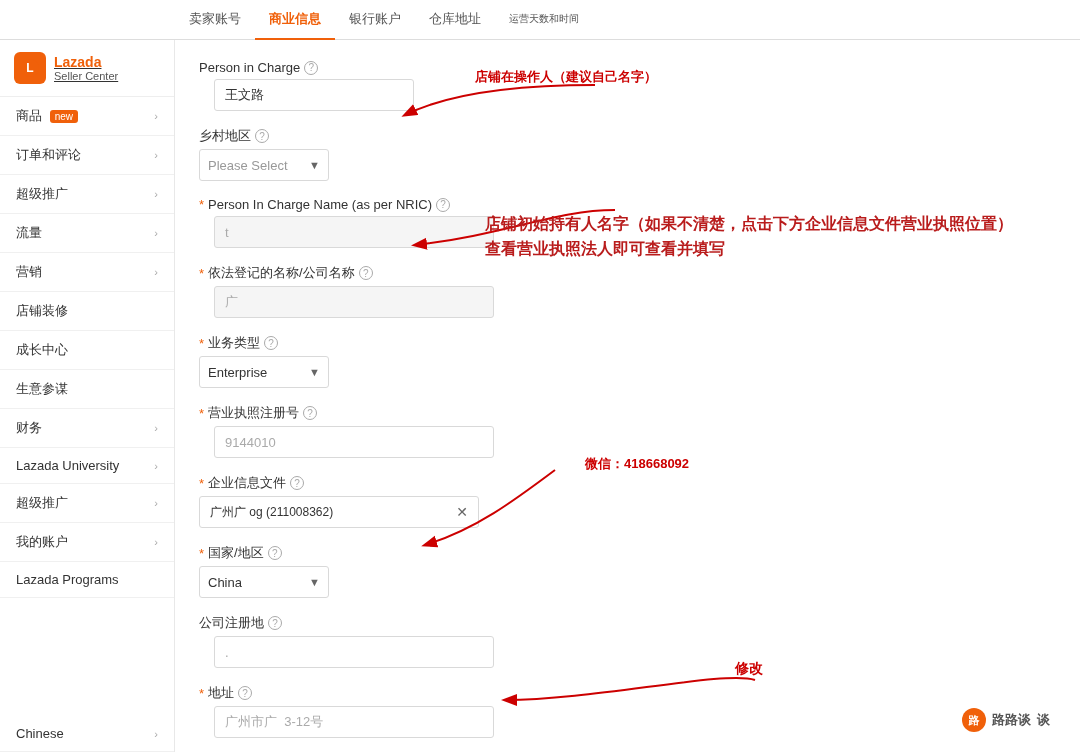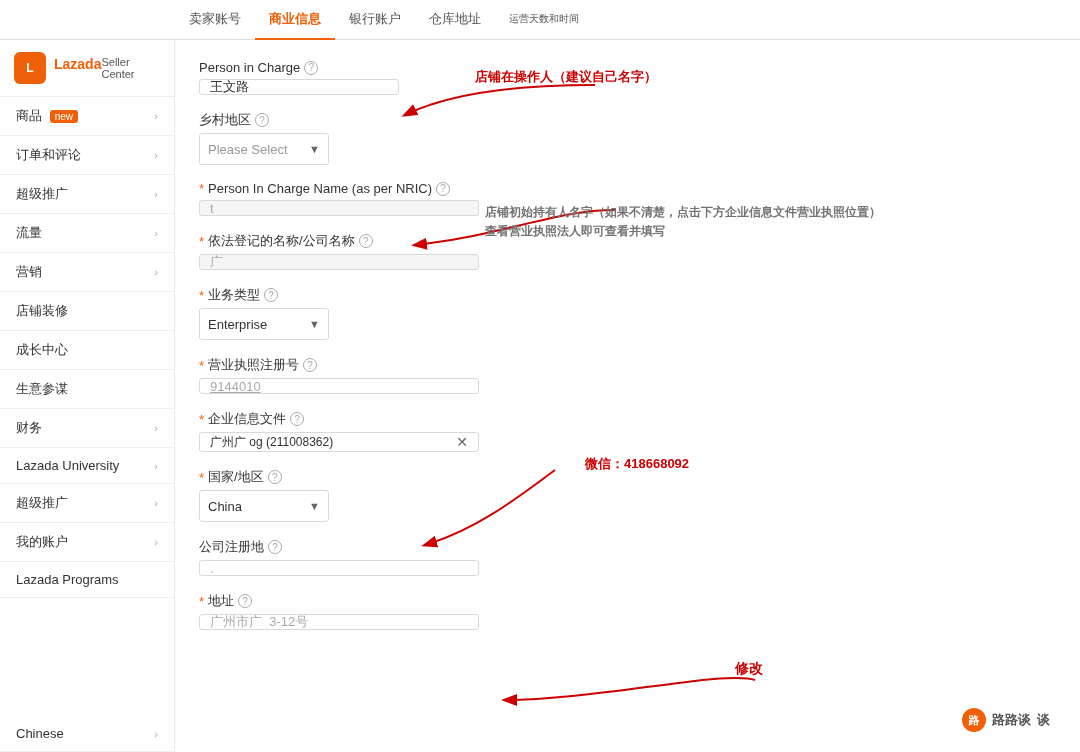--- a/index.html
+++ b/index.html
@@ -36,21 +36,22 @@
       align-items: center;
       justify-content: center;
       color: white;
       font-weight: bold;
       font-size: 14px;
       margin-right: 8px;
       flex-shrink: 0;
     }
     .sidebar-logo-text {
       display: flex;
-      flex-direction: row;
+      flex-direction: column;
+      text-decoration: underline;
     }
     .sidebar-logo-text .lazada { color: #f0600a; font-size: 14px; font-weight: bold; }
     .sidebar-logo-text .seller-center { color: #555; font-size: 11px; }
 
     .sidebar-item {
       display: flex;
       align-items: center;
       justify-content: space-between;
       padding: 10px 16px;
       cursor: pointer;
@@ -97,28 +98,29 @@
       display: inline-flex;
       align-items: center;
       justify-content: center;
       font-size: 10px;
       color: #aaa;
       cursor: help;
     }
 
     .form-input {
       width: 200px;
-      height: 16px;
+      height: 32px;
       border: 1px solid #d9d9d9;
       border-radius: 3px;
       padding: 4px 10px;
       font-size: 13px;
       color: #333;
       background: #fff;
       outline: none;
+      margin-left: 15px;
     }
 
     .form-input-wide { width: 280px; }
 
     .select-wrap {
       display: inline-flex;
       align-items: center;
       border: 1px solid #d9d9d9;
       border-radius: 3px;
       background: #fff;
@@ -132,21 +134,21 @@
     .select-wrap .arrow { color: #666; font-size: 11px; }
 
     .file-upload-row {
       display: flex;
       align-items: center;
       border: 1px solid #d9d9d9;
       border-radius: 3px;
       background: #fff;
       padding: 4px 10px;
       width: 280px;
-      height: 20px;
+      height: 32px;
       gap: 8px;
     }
     .file-upload-row .file-text {
       flex: 1;
       font-size: 12px;
       color: #333;
       overflow: hidden;
       white-space: nowrap;
       text-overflow: ellipsis;
     }
@@ -325,21 +327,21 @@
           <span class="arrow">▼</span>
         </div>
       </div>
 
       <div class="form-group">
         <div class="form-label">
           <span class="required">*</span>
           <span>营业执照注册号</span>
           <span class="info-icon">?</span>
         </div>
-        <input type="text" class="form-input form-input-wide" value="9144010" style="color: rgb(170, 170, 170); text-decoration: underline;">
+        <input type="text" class="form-input form-input-wide" value="9144010" style="color: rgb(170, 170, 170);">
       </div>
 
       <div class="form-group">
         <div class="form-label">
           <span class="required">*</span>
           <span>企业信息文件</span>
           <span class="info-icon">?</span>
         </div>
         <div class="file-upload-row">
           <span class="file-text">广州广 og (211008362)</span>
@@ -392,21 +394,21 @@
 
       <path d="M 380,430 C 340,460 300,490 250,505" stroke="#cc0000" stroke-width="2" fill="none" marker-end="url(#arrowhead)"></path>
 
       <path d="M 580,640 C 550,630 420,660 330,660" stroke="#cc0000" stroke-width="2" fill="none" marker-end="url(#arrowhead)"></path>
     </svg>
 
     <div style="position:absolute;top:28px;left:300px;color:#cc0000;font-size:13px;font-weight:bold;pointer-events:none;">
       <span>店铺在操作人（建议自己名字）</span>
     </div>
 
-    <div style="position:absolute;top:145px;left:310px;color:#737373;font-size:12px;font-weight:bold;pointer-events:none;white-space:pre-line;line-height:1.6;font-family:Liberation Mono, monospace;">
+    <div style="position:absolute;top:145px;left:310px;color:#b91c1c;font-size:16px;font-weight:bold;pointer-events:none;white-space:pre-line;line-height:1.6;">
       <span>店铺初始持有人名字（如果不清楚，点击下方企业信息文件营业执照位置）<br>查看营业执照法人即可查看并填写</span>
     </div>
 
     <div style="position:absolute;top:415px;left:410px;color:#cc0000;font-size:13px;font-weight:bold;pointer-events:none;">
       <span>微信：418668092</span>
     </div>
 
     <div style="position:absolute;top:620px;left:560px;color:#cc0000;font-size:14px;font-weight:bold;pointer-events:none;">
       <span>修改</span>
     </div>

